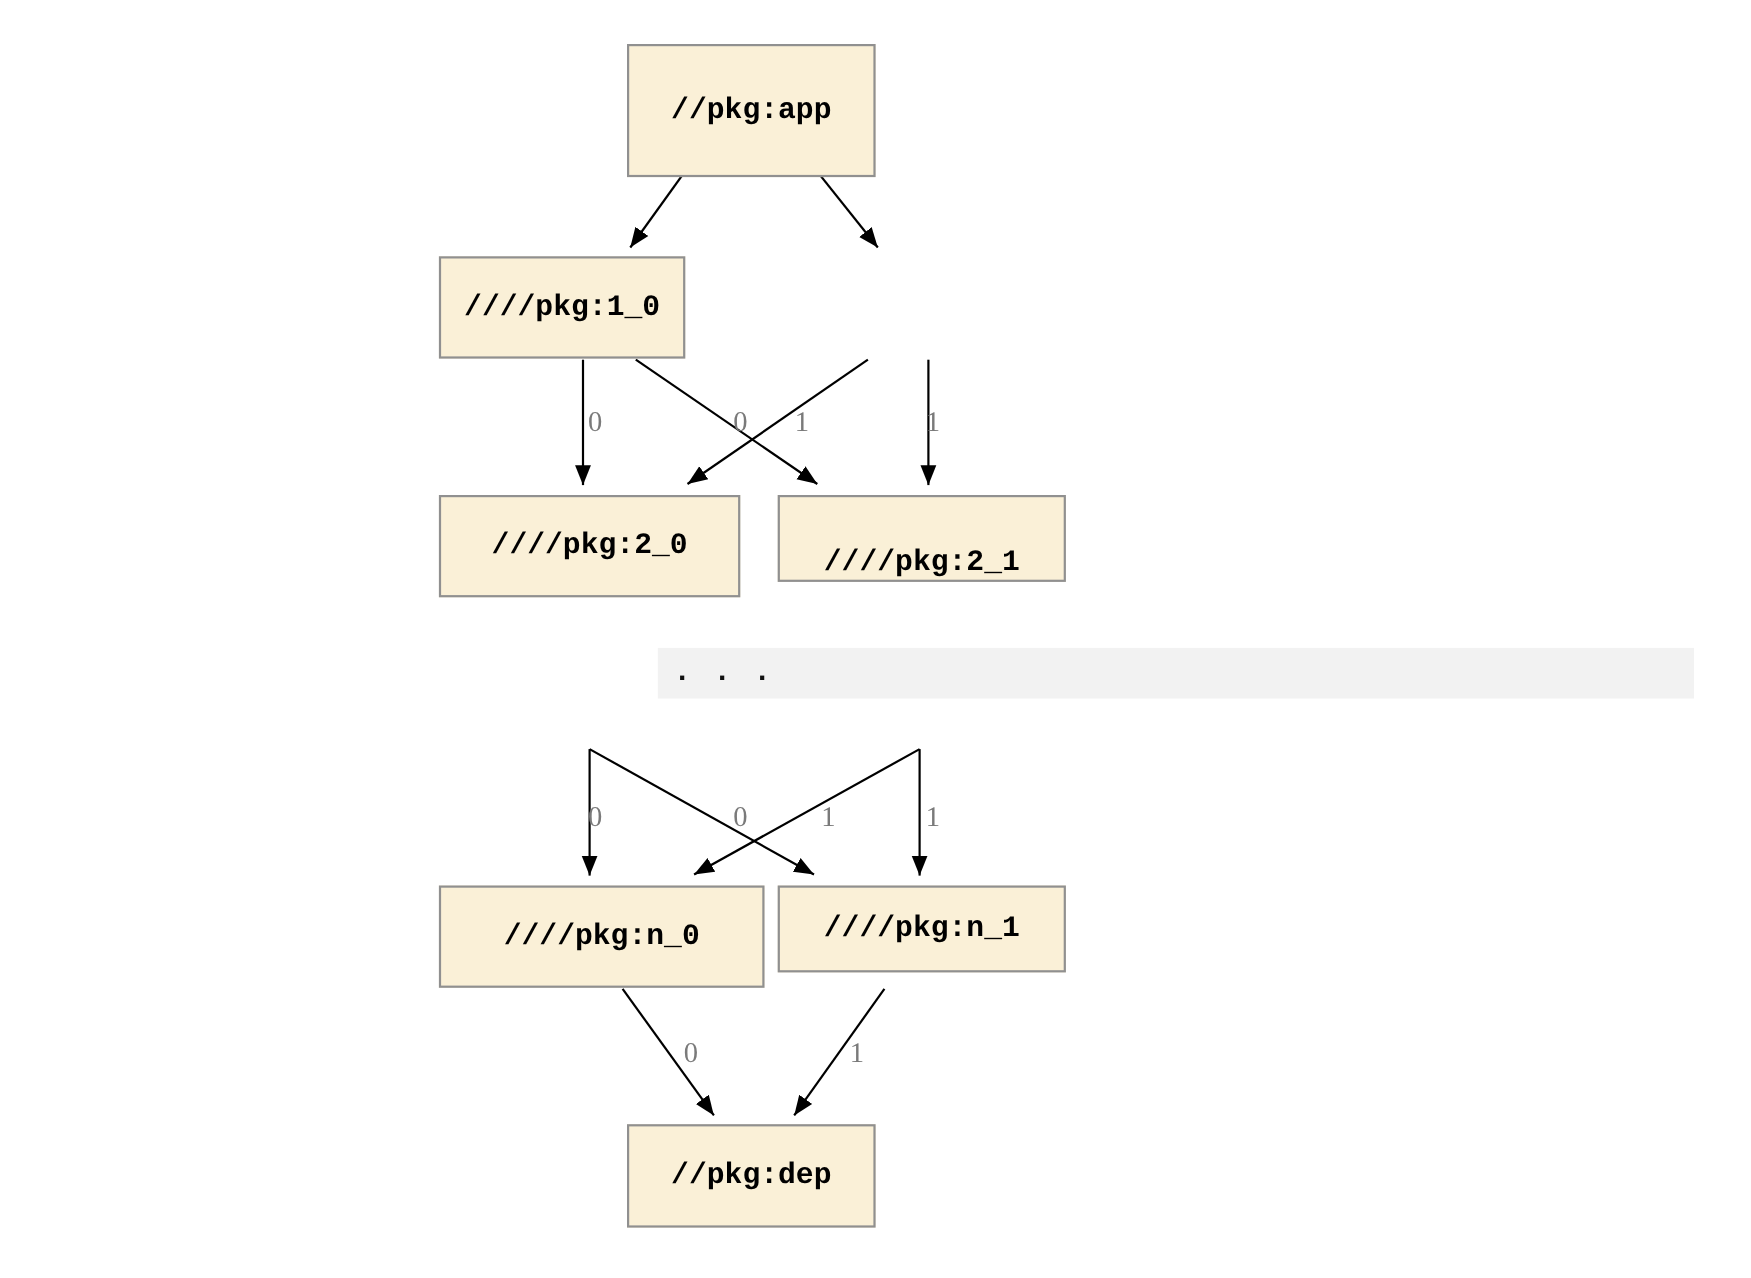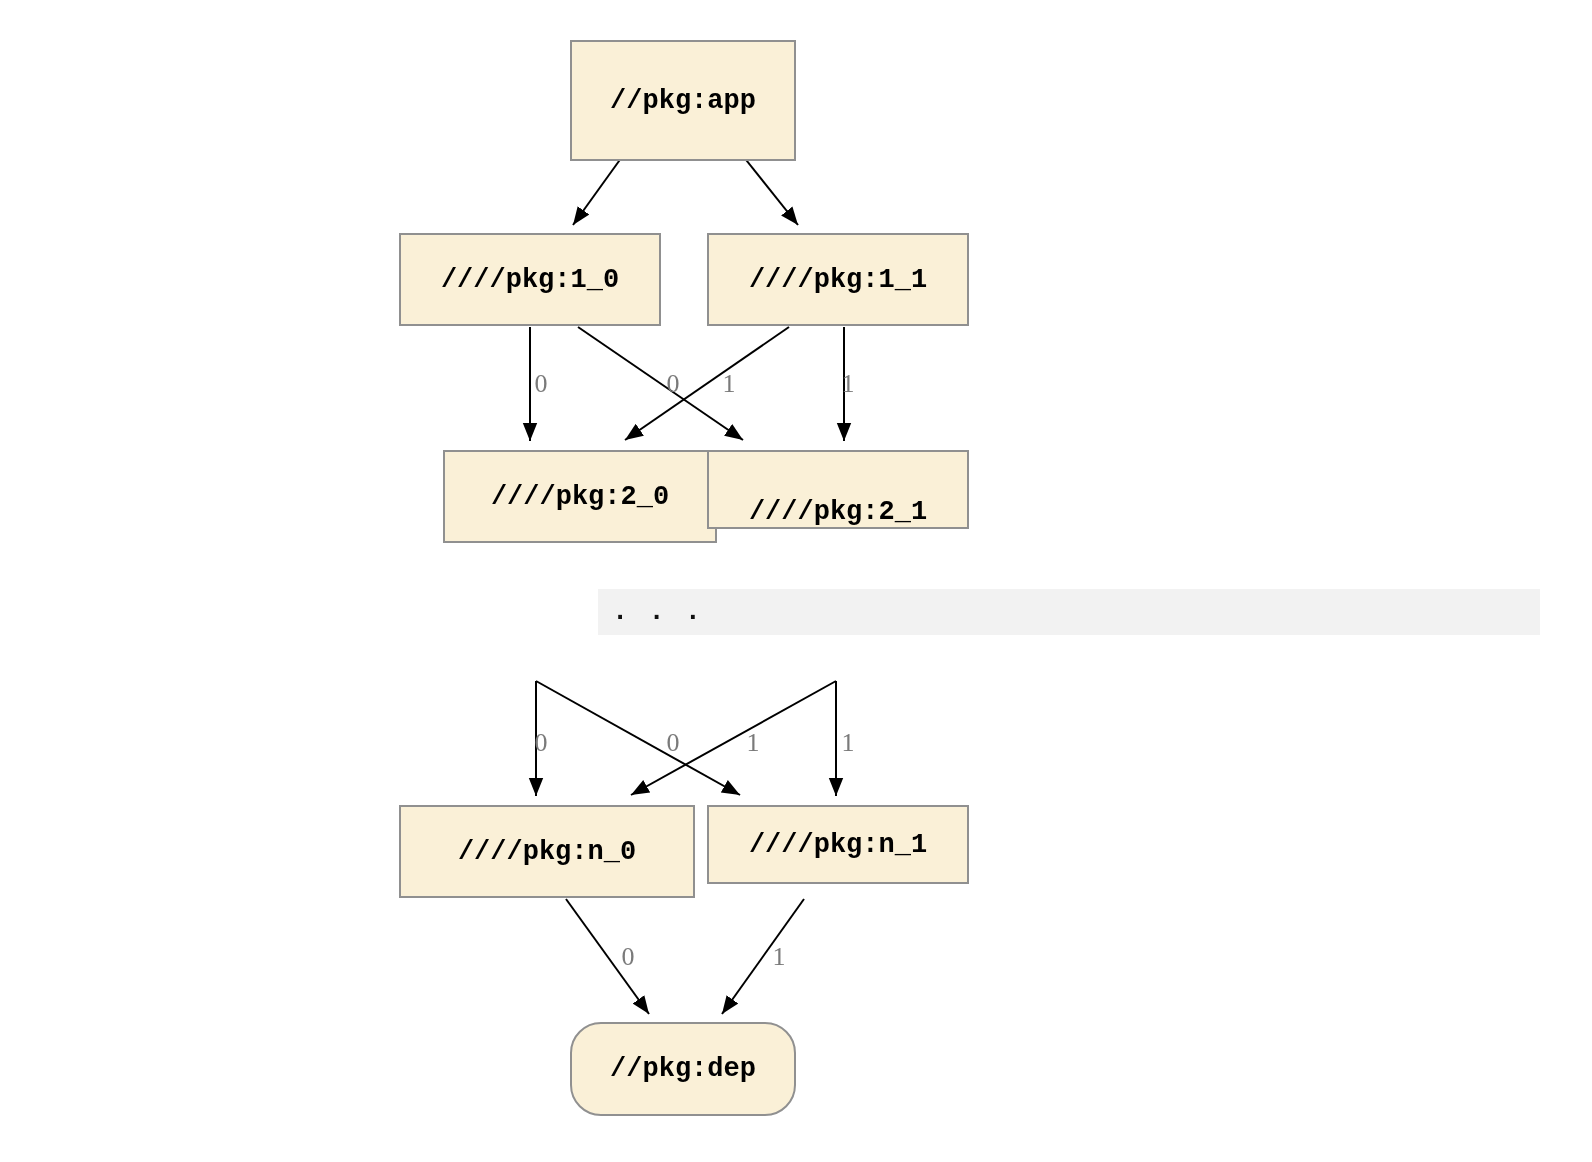--- a/index.html
+++ b/index.html
@@ -18,27 +18,27 @@
     background: var(--node-fill, #FAF0D7);
     border: 2px solid var(--node-border, #909090);
     display: flex; align-items: center; justify-content: center;
     font-family: "Liberation Mono", "DejaVu Sans Mono", monospace;
     font-weight: bold;
     font-size: 27px;
     color: #000000;
     white-space: nowrap;
   }
   #node-app  { left: 570px; top: 40px;   width: 226px; height: 121px; }
-  #node-1-0  { left: 399px; top: 233px;  width: 262px; height: 93px; }
+  #node-1-0  { left: 399px; top: 233px;  width: 224px; height: 93px; }
   #node-1-1  { left: 707px; top: 233px;  width: 262px; height: 93px; }
-  #node-2-0  { left: 399px; top: 450px;  width: 274px; height: 93px; margin-left: 44px; }
+  #node-2-0  { left: 399px; top: 450px;  width: 274px; height: 93px; }
   #node-2-1  { left: 707px; top: 450px;  width: 262px; height: 79px; align-items: flex-end; }
   #node-n-0  { left: 399px; top: 805px;  width: 296px; height: 93px; }
   #node-n-1  { left: 707px; top: 805px;  width: 262px; height: 79px; }
-  #node-dep  { left: 570px; top: 1022px; width: 226px; height: 94px; border-radius: 31px; }
+  #node-dep  { left: 570px; top: 1022px; width: 226px; height: 94px; }
 
   .band {
     position: absolute;
     left: 598px; top: 589px; width: 942px; height: 46px;
     background: var(--band-bg, #F2F2F2);
     display: flex; align-items: center;
     padding-left: 14px;
     box-sizing: border-box;
   }
   .band-text {
@@ -91,23 +91,20 @@
   <div class="band">
     <span class="band-text">. . .</span>
   </div>
 
   <div class="node" id="node-app">
     <span>//pkg:app</span>
   </div>
   <div class="node" id="node-1-0">
     <span>////pkg:1_0</span>
   </div>
-  <div class="node" id="node-1-1">
-    <span>////pkg:1_1</span>
-  </div>
   <div class="node" id="node-2-0">
     <span>////pkg:2_0</span>
   </div>
   <div class="node" id="node-2-1">
     <span>////pkg:2_1</span>
   </div>
   <div class="node" id="node-n-0">
     <span>////pkg:n_0</span>
   </div>
   <div class="node" id="node-n-1">

